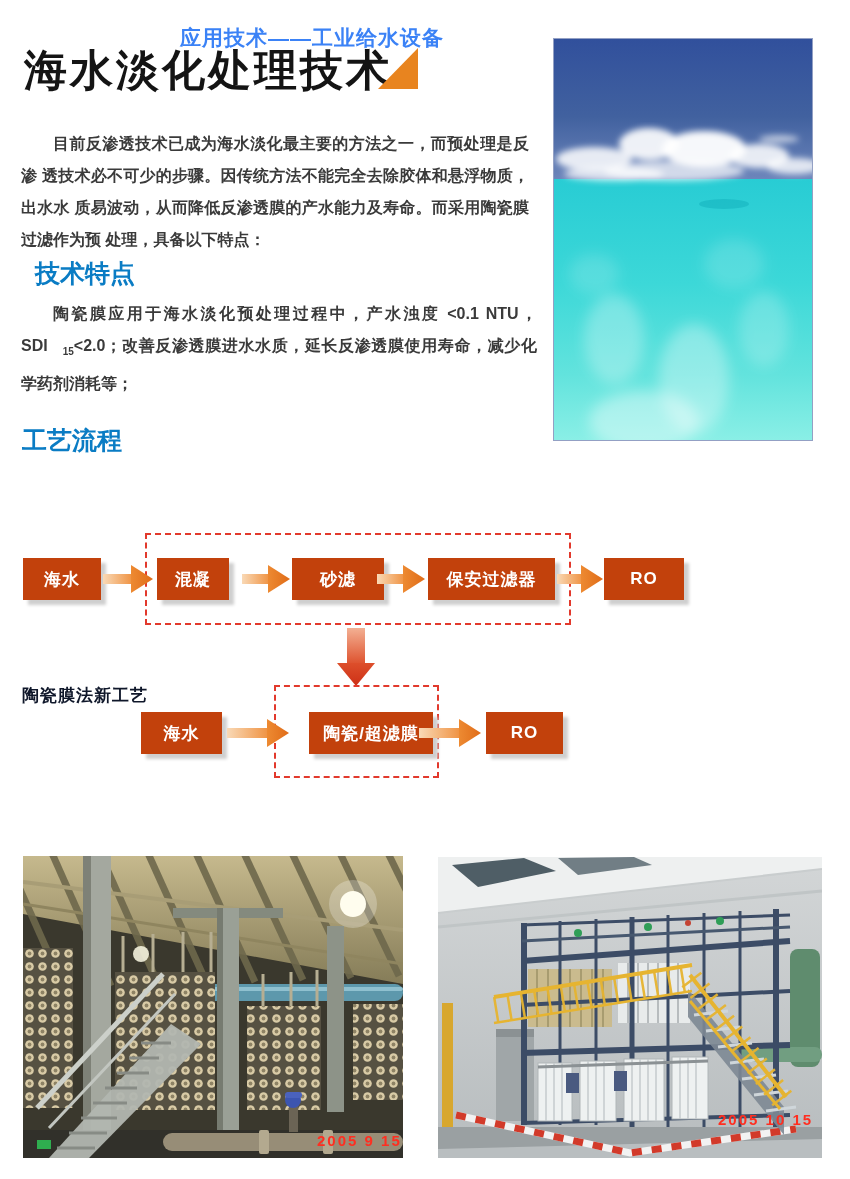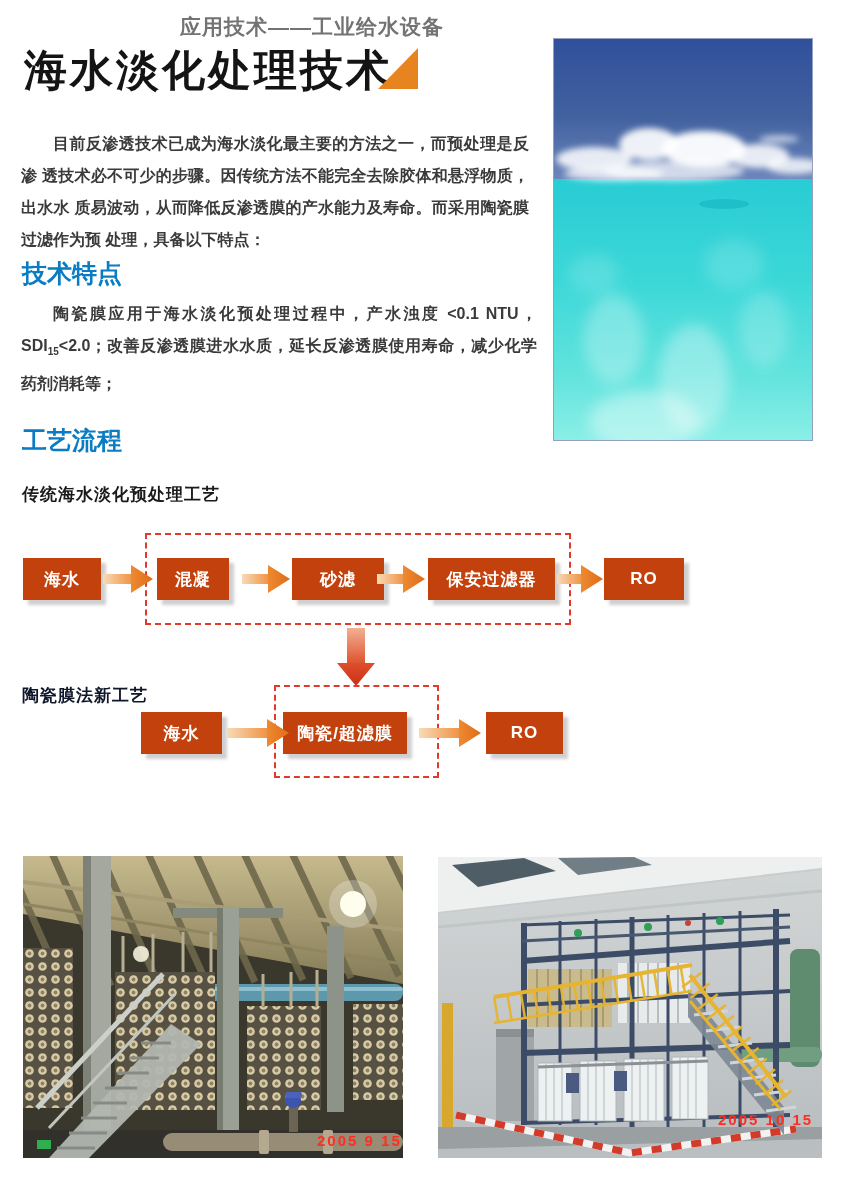--- a/index.html
+++ b/index.html
@@ -1,42 +1,42 @@
 <!DOCTYPE html>
 <html><head>
 <meta charset="utf-8">
 <style>
   html,body { margin:0; padding:0; background:#ffffff; }
   .page {
     position:relative; width:850px; height:1179px; background:#ffffff;
     font-family:"Liberation Sans","DejaVu Sans",sans-serif; overflow:hidden;
   }
   .category {
-    position:absolute; left:180px; top:13px;
-    font-size:21px; font-weight:bold; color:#737373; letter-spacing:1px;
+    position:absolute; left:180px; top:24px;
+    font-size:21px; font-weight:bold; color:#3b82f6; letter-spacing:1px;
   }
   .main-title {
     position:absolute; left:24px; top:42px;
     font-size:43px; font-weight:900; color:#141414; letter-spacing:3px;
   }
   .title-triangle {
     position:absolute; left:378px; top:48px; width:0; height:0;
     border-left:40px solid transparent; border-bottom:41px solid #e8841f;
   }
   .body-text {
     position:absolute; margin:0; font-size:16px; line-height:32px;
     font-weight:bold; color:#3a3a3a; text-align:justify;
   }
   .intro { left:21px; top:128px; width:508px; text-indent:2em; }
   .features-text { left:21px; top:298px; width:516px; text-indent:2em; }
-  .features-text sub { font-size:10px; }
+  .features-text sub { font-size:10px;margin-left:15px; }
   .sec-heading {
     position:absolute; margin:0; font-size:25px; font-weight:bold; color:#0a7cc4;
   }
-  #features-heading { left:22px; top:257px; }
+  #features-heading { left:35px; top:257px; }
   #process-heading  { left:22px; top:424px; }
   .flow-label {
     position:absolute; font-size:17px; font-weight:bold; color:#1a1a1a; letter-spacing:1px;
   }
   #flow1-label { left:22px; top:483px; }
   #flow2-label { left:22px; top:684px; color:#0f172a; }
 
   .fnode {
     position:absolute; height:42px; background:#c2410c; color:#ffffff;
     font-size:17px; font-weight:bold; letter-spacing:1px;
@@ -82,21 +82,20 @@
   <h1 class="main-title" style="margin:0">海水淡化处理技术</h1>
   <div class="title-triangle"></div>
 
   <p class="body-text intro">目前反渗透技术已成为海水淡化最主要的方法之一，而预处理是反渗 透技术必不可少的步骤。因传统方法不能完全去除胶体和悬浮物质，出水水 质易波动，从而降低反渗透膜的产水能力及寿命。而采用陶瓷膜过滤作为预 处理，具备以下特点：</p>
 
   <h2 class="sec-heading" id="features-heading">技术特点</h2>
   <p class="body-text features-text"><span>陶瓷膜应用于海水淡化预处理过程中，产水浊度 &lt;0.1 NTU，SDI</span><sub>15</sub><span>&lt;2.0；改善反渗透膜进水水质，延长反渗透膜使用寿命，减少化学药剂消耗等；</span></p>
 
   <h2 class="sec-heading" id="process-heading">工艺流程</h2>
 
-  <div class="flow-label" id="flow1-label">传统海水淡化预处理工艺</div>
   <div class="dashed-box" id="dashed1"></div>
 
   <div class="fnode" style="left:23px;top:558px;width:78px">海水</div>
   <div class="fnode" style="left:157px;top:558px;width:72px">混凝</div>
   <div class="fnode" style="left:292px;top:558px;width:92px">砂滤</div>
   <div class="fnode" style="left:428px;top:558px;width:127px">保安过滤器</div>
   <div class="fnode" style="left:604px;top:558px;width:80px">RO</div>
 
   <div class="arr" style="left:103px;top:565px;width:50px">
       <div class="tail"></div>
@@ -117,21 +116,21 @@
 
   <div class="darr">
       <div class="tail"></div>
       <div class="head"></div>
     </div>
 
   <div class="flow-label" id="flow2-label">陶瓷膜法新工艺</div>
   <div class="dashed-box" id="dashed2"></div>
 
   <div class="fnode" style="left:141px;top:712px;width:81px">海水</div>
-  <div class="fnode" style="left:283px;top:712px;width:124px">陶瓷/超滤膜</div>
+  <div class="fnode" style="left:309px;top:712px;width:124px">陶瓷/超滤膜</div>
   <div class="fnode" style="left:486px;top:712px;width:77px">RO</div>
 
   <div class="arr" style="left:227px;top:719px;width:62px">
       <div class="tail"></div>
       <div class="head"></div>
     </div>
   <div class="arr" style="left:419px;top:719px;width:62px">
       <div class="tail"></div>
       <div class="head"></div>
     </div>

